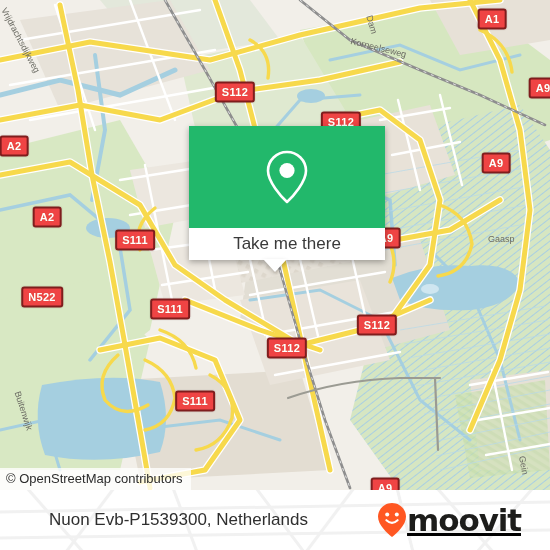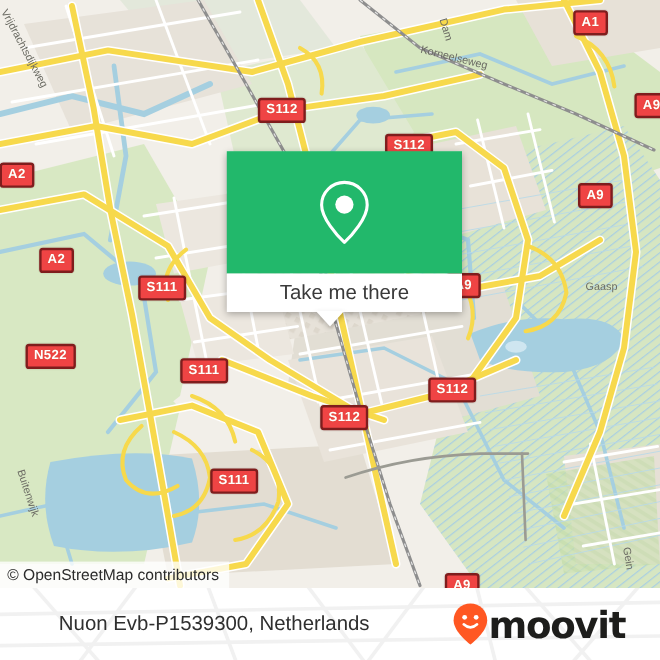--- a/index.html
+++ b/index.html
@@ -36,21 +36,21 @@
   #tail{position:absolute;left:263px;top:259px;width:0;height:0;
         border-left:12px solid transparent;border-right:12px solid transparent;
         border-top:13px solid #ffffff;filter:drop-shadow(0 2px 2px rgba(0,0,0,.22));}
 
   
   #footer{position:absolute;left:0;top:490px;width:550px;height:60px;background:#ffffff;overflow:hidden;}
   #footer-bg{position:absolute;left:0;top:0;width:550px;height:60px;opacity:1;}
   #footer-row{position:absolute;left:0;top:0;width:516px;height:60px;
       display:flex;align-items:center;justify-content:space-between;padding:0 22px;box-sizing:border-box;margin-left:27px;}
   #place-label{color:#2f2f2f;font-size:17px;font-family:"Liberation Sans",sans-serif;white-space:nowrap;}
-  #brand{display:flex;align-items:flex-end;gap:0;}
+  #brand{display:flex;align-items:center;gap:0;text-decoration:underline;}
   #brand-word{color:#1d1d1b;font-size:31px;font-weight:bold;letter-spacing:-1.1px;
      font-family:"DejaVu Sans",sans-serif;line-height:1;}
 </style>
 </head>
 <body>
 
 <div id="app">
 
   <div id="map">
     <svg width="550" height="490" viewBox="0 0 550 490">

